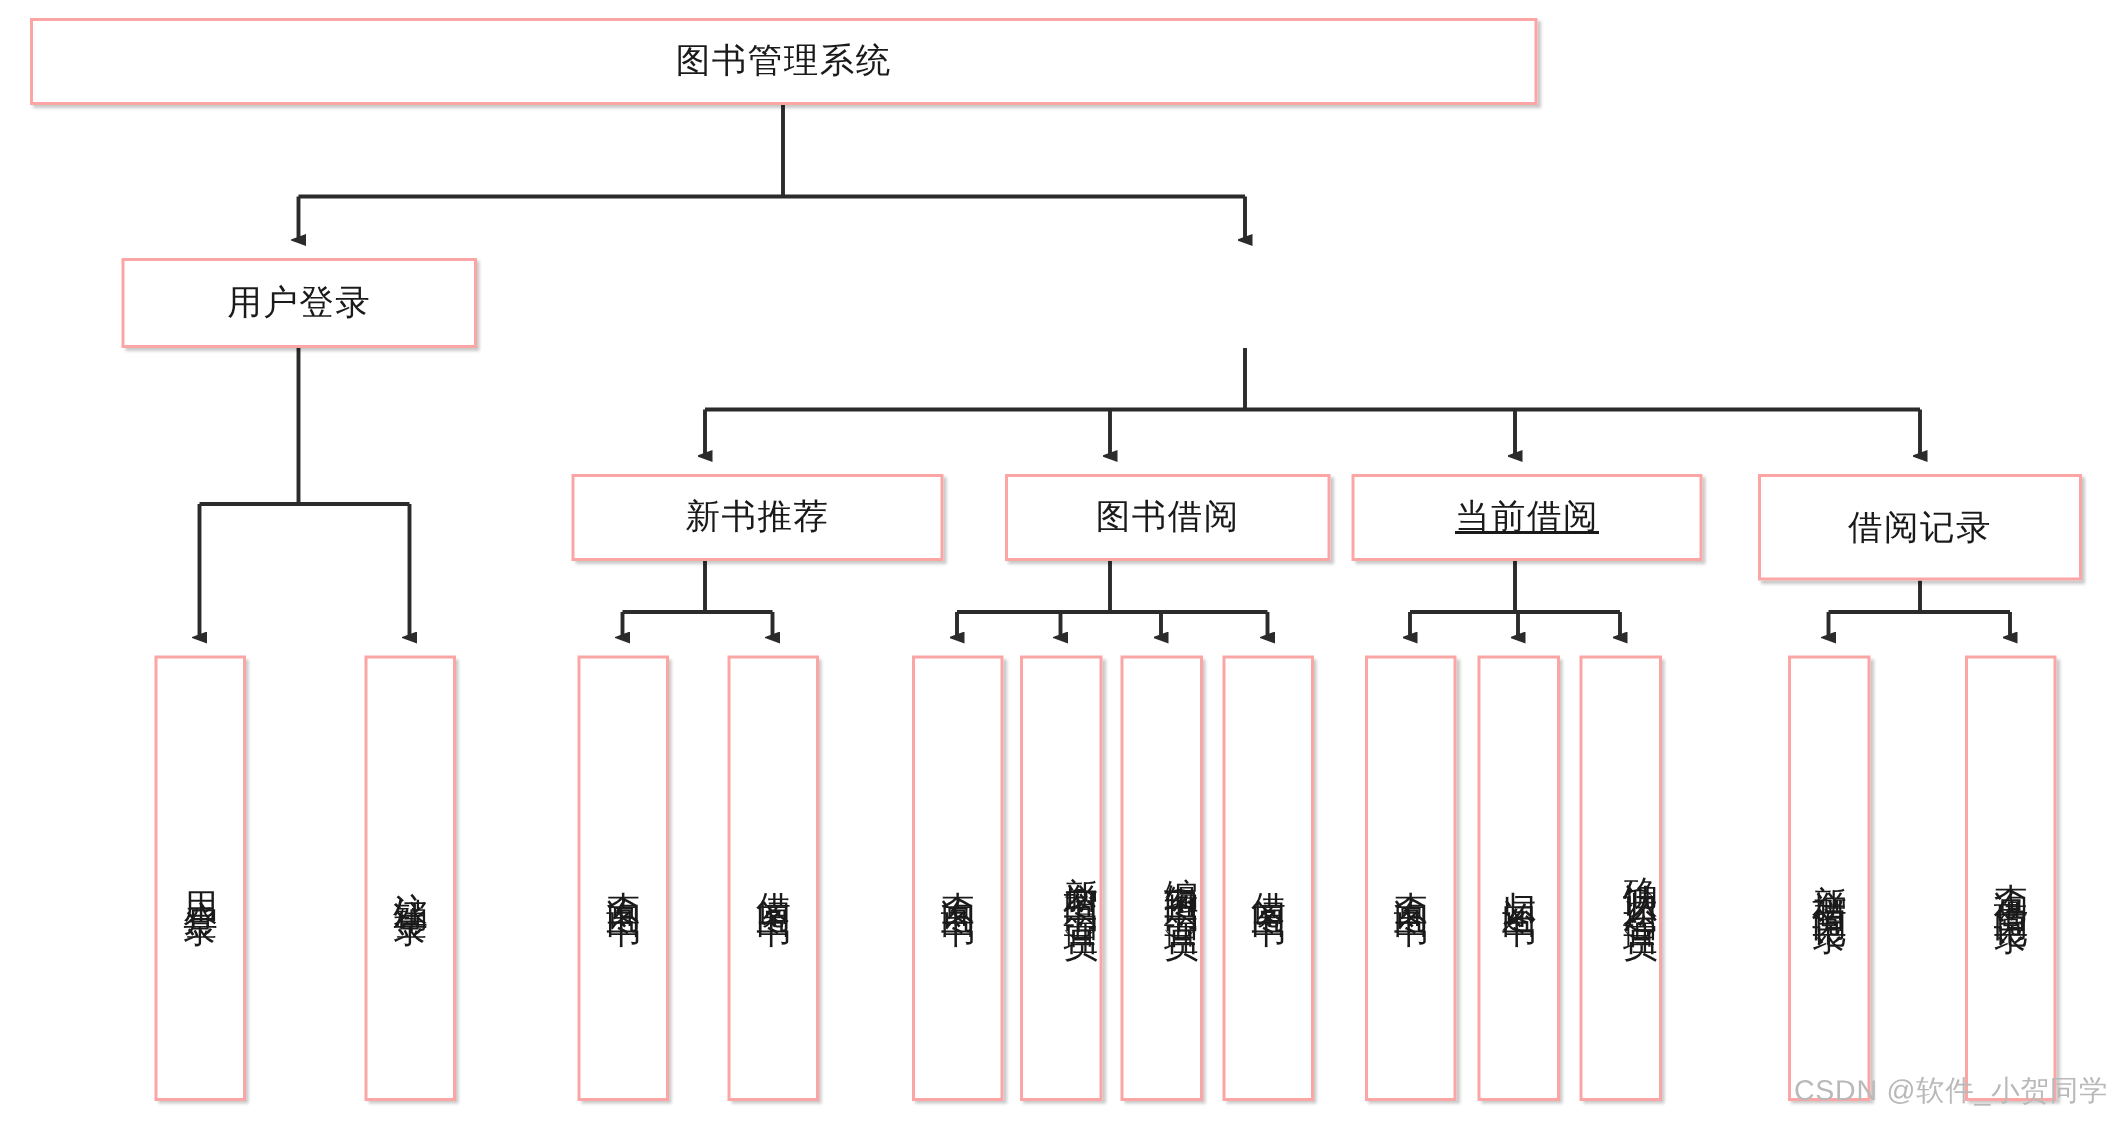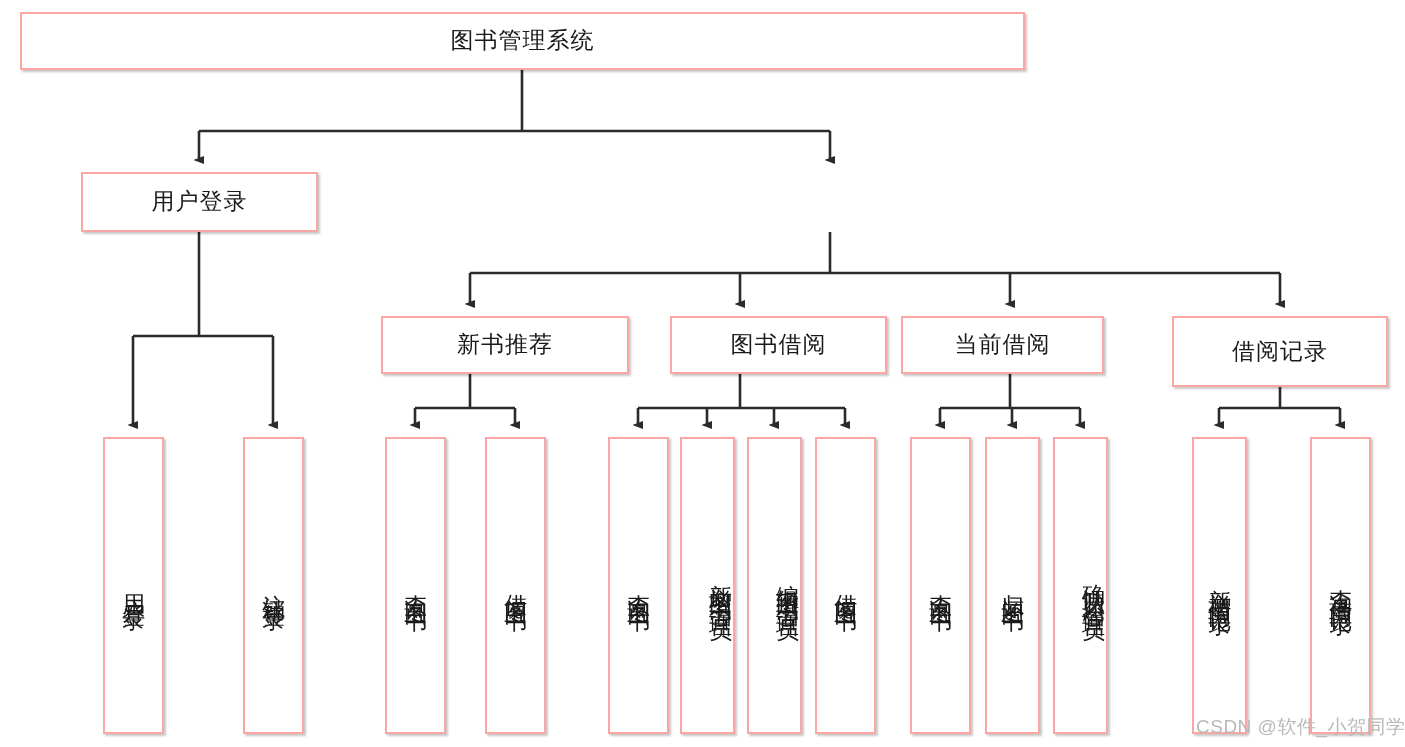--- a/index.html
+++ b/index.html
@@ -130,21 +130,21 @@
   <div class="node horiz" id="node-l2-0" style="left: 81px; top: 172px; width: 237px; height: 60px;">
     <span>用户登录</span>
   </div>
 
   <div class="node horiz" id="node-l3-0" style="left: 362px; top: 316px; width: 248px; height: 58px; margin-left: 19px;">
     <span>新书推荐</span>
   </div>
   <div class="node horiz" id="node-l3-1" style="left: 631px; top: 316px; width: 217px; height: 58px; margin-left: 39px;">
     <span>图书借阅</span>
   </div>
-  <div class="node horiz" id="node-l3-2" style="left: 901px; top: 316px; width: 203px; height: 58px;">
+  <div class="node horiz" id="node-l3-2" style="left: 901px; top: 316px; width: 234px; height: 58px; text-decoration: underline;">
     <span>当前借阅</span>
   </div>
   <div class="node horiz" id="node-l3-3" style="left: 1172px; top: 316px; width: 216px; height: 71px;">
     <span>借阅记录</span>
   </div>
 
   <div class="node vert centered" id="node-leaf-0" style="left: 103px; top: 437px; width: 61px; height: 297px;">
     <span>用户登录</span>
   </div>
   <div class="node vert centered" id="node-leaf-1" style="left: 243px; top: 437px; width: 61px; height: 297px;">

